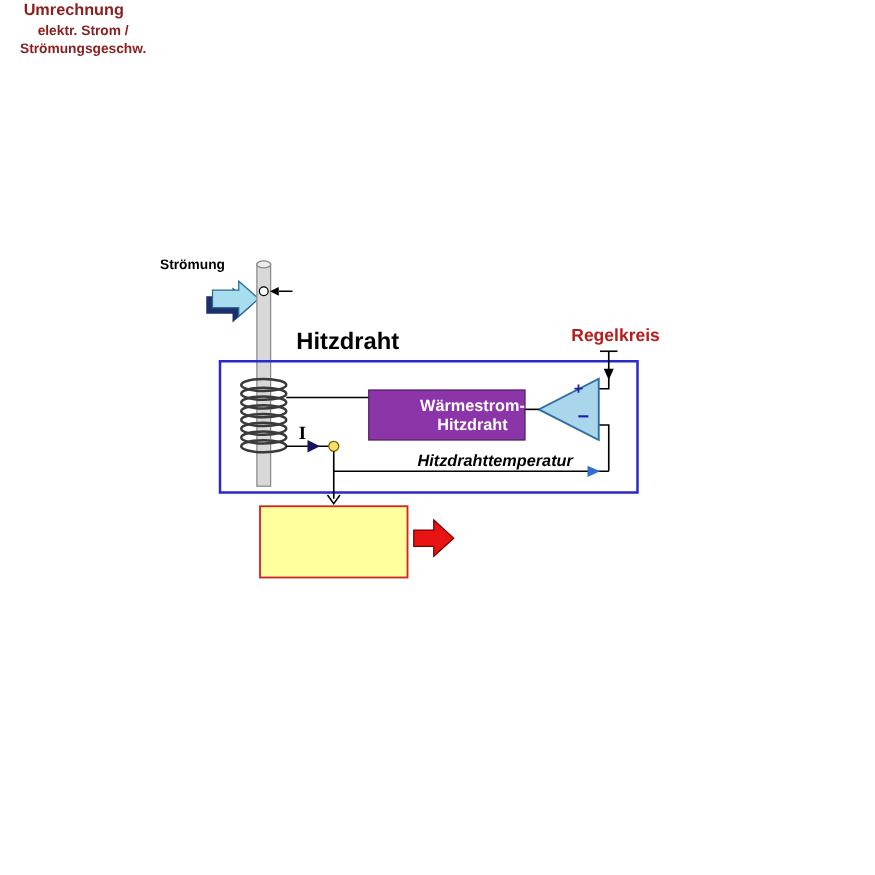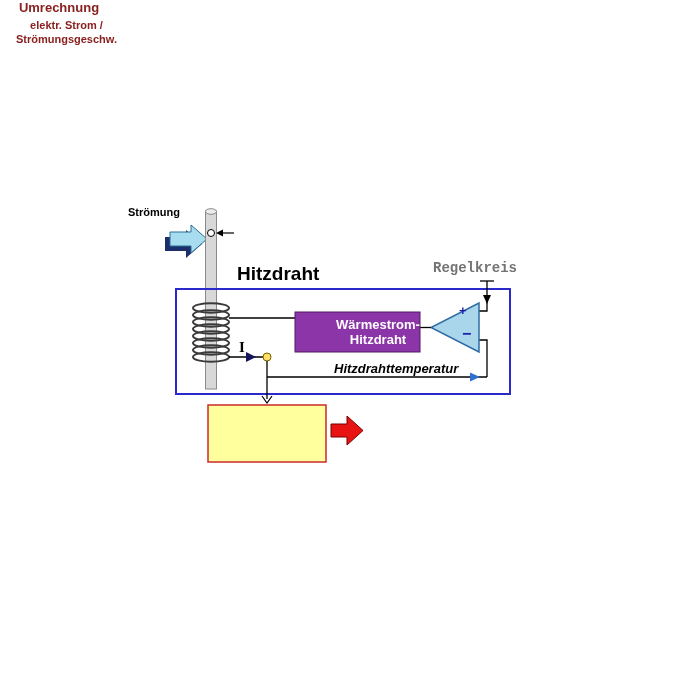--- a/index.html
+++ b/index.html
@@ -4,21 +4,21 @@
 <style>
   html,body { margin:0; padding:0; background:#ffffff; }
   .stage {
     position:relative; width:700px; height:700px; background:#ffffff;
     font-family:"Liberation Sans", sans-serif; overflow:hidden;
   }
   .stage svg { position:absolute; left:0; top:0; }
   .label { position:absolute; white-space:nowrap; color:#000; font-weight:bold; }
   .flow-label        { left:128px; top:206px; font-size:11px; }
   .hitzdraht-label   { left:237px; top:239px; font-size:19px;margin-top:24px; }
-  .regelkreis-label  { left:433px; top:260px; font-size:14px; color:#737373;font-family:Liberation Mono, monospace; }
+  .regelkreis-label  { left:457px; top:260px; font-size:14px; color:#b91c1c; }
   .generator-label   { left:295px; top:317px; width:125px; text-align:center;
                        font-size:13px; font-weight:bold; color:#ffffff; line-height:15px; }
   .generator-label span { display:block;padding-left:41px; }
   .current-label     { left:239px; top:339px; font-size:15px;
                        font-family:"Liberation Serif", serif; }
   .temp-label        { left:334px; top:361px; font-size:13px;font-style:italic; }
   .plus-label        { left:459px; top:303px; font-size:13px; color:#1d1daa; }
   .minus-label       { left:462px; top:325px; font-size:16px; color:#1d1daa; }
   .converter-label   { left:208px; top:409px; width:118px; text-align:center;
                        color:#8b2020; font-weight:bold; }

